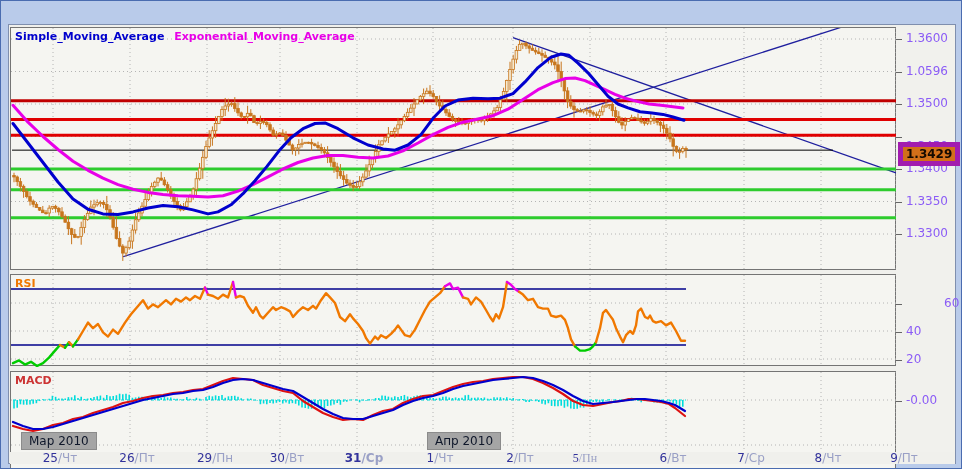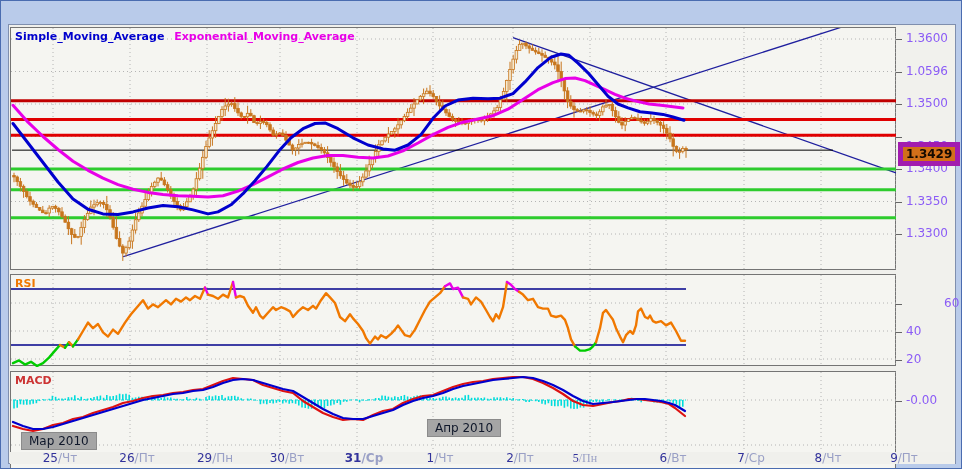--- a/index.html
+++ b/index.html
@@ -813,16 +813,16 @@
         <div class="tlabel" style="left: 482px; top: -1px;"><span class="tnum">2</span><span class="tday">/Пт</span></div>
         <div class="tlabel" style="left: 547px; top: -1px; font-family: Liberation Serif, serif;"><span class="tnum">5</span><span class="tday">/Пн</span></div>
         <div class="tlabel" style="left: 635px; top: -1px;"><span class="tnum">6</span><span class="tday">/Вт</span></div>
         <div class="tlabel" style="left: 713px; top: -1px;"><span class="tnum">7</span><span class="tday">/Ср</span></div>
         <div class="tlabel" style="left: 790px; top: -1px;"><span class="tnum">8</span><span class="tday">/Чт</span></div>
         <div class="tlabel" style="left: 866px; top: -1px;"><span class="tnum">9</span><span class="tday">/Пт</span></div>
       </div>
 
     <div id="badges">
         <div class="monthbadge" style="left: 12px; top: 407px;">Мар 2010</div>
-        <div class="monthbadge" style="left: 418px; top: 394px;">Апр 2010</div>
+        <div class="monthbadge" style="left: 418px; top: 407px;">Апр 2010</div>
       </div>
   </div>
 </div>
 
 </body></html>

